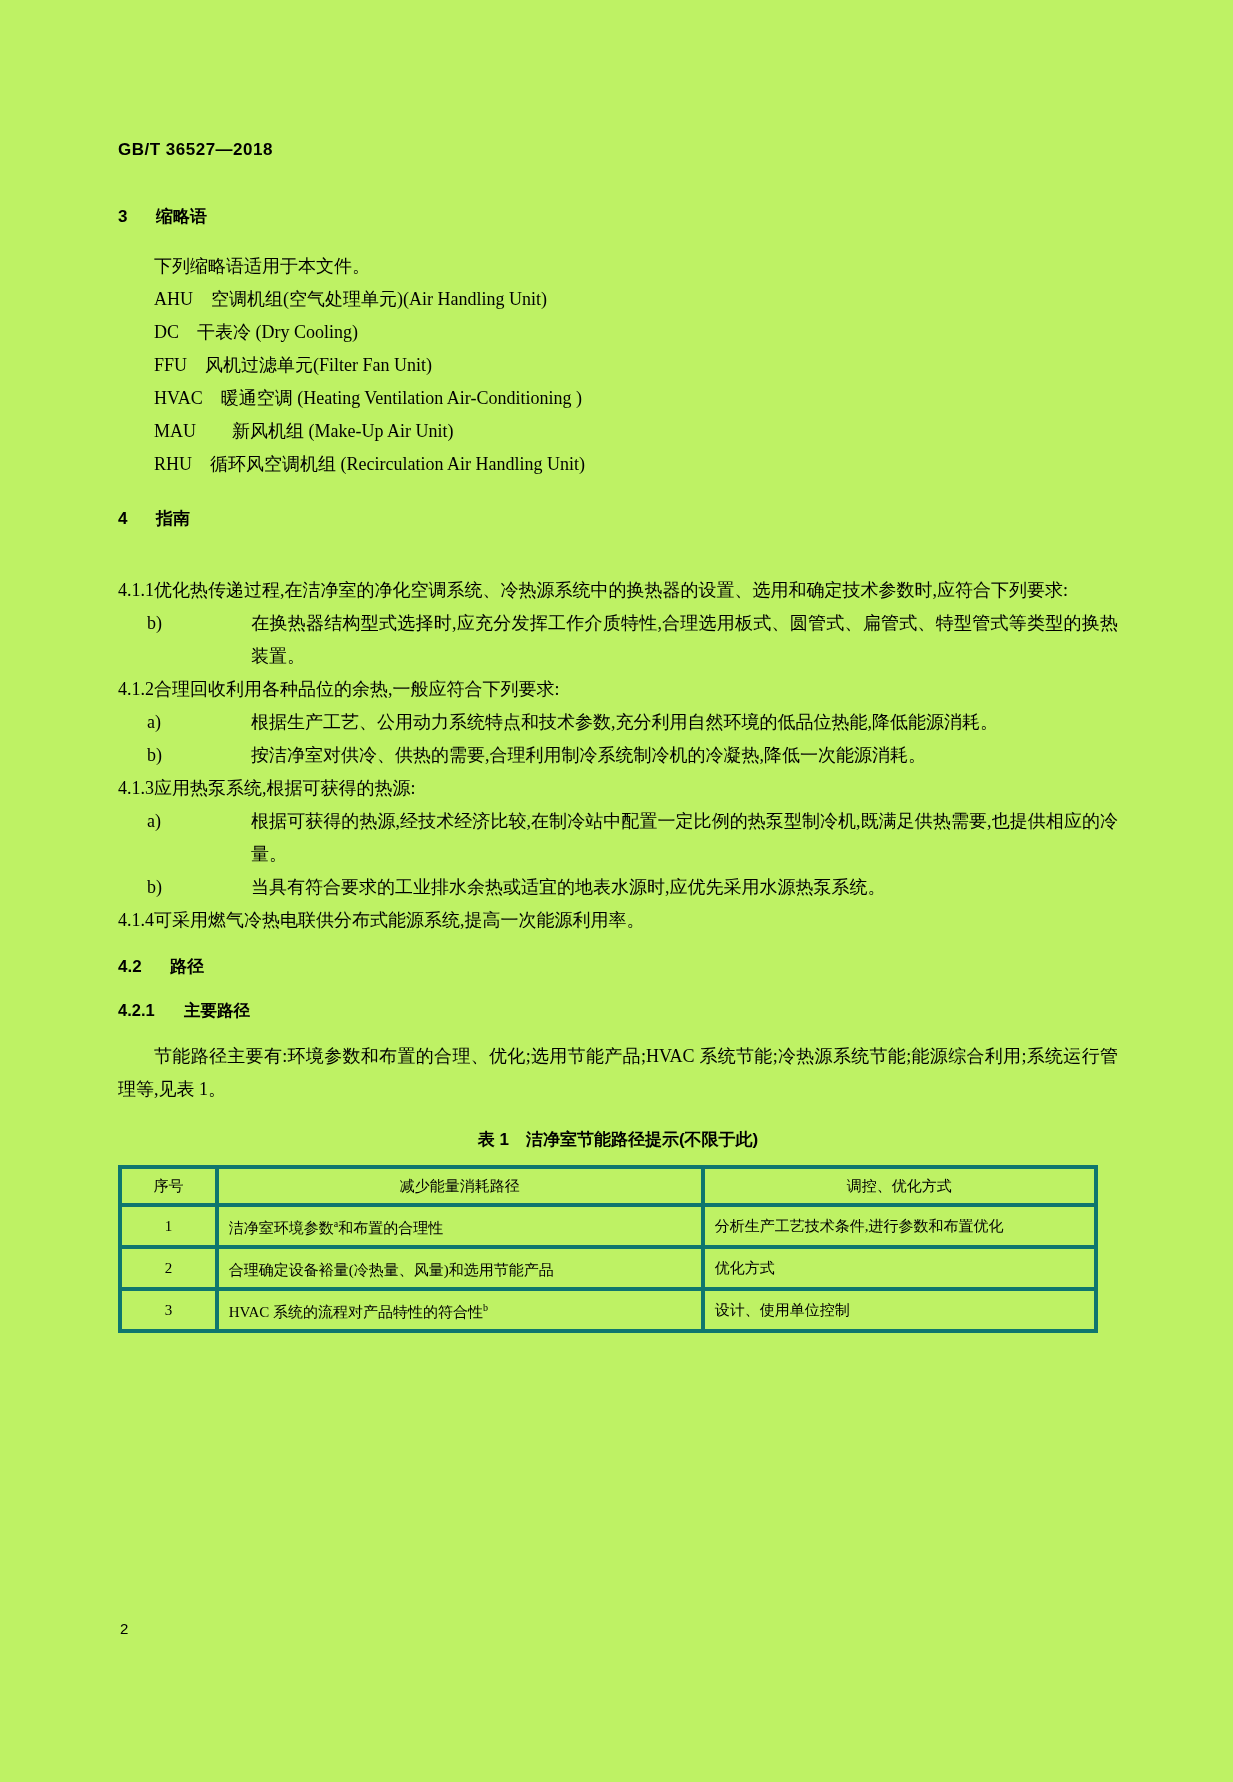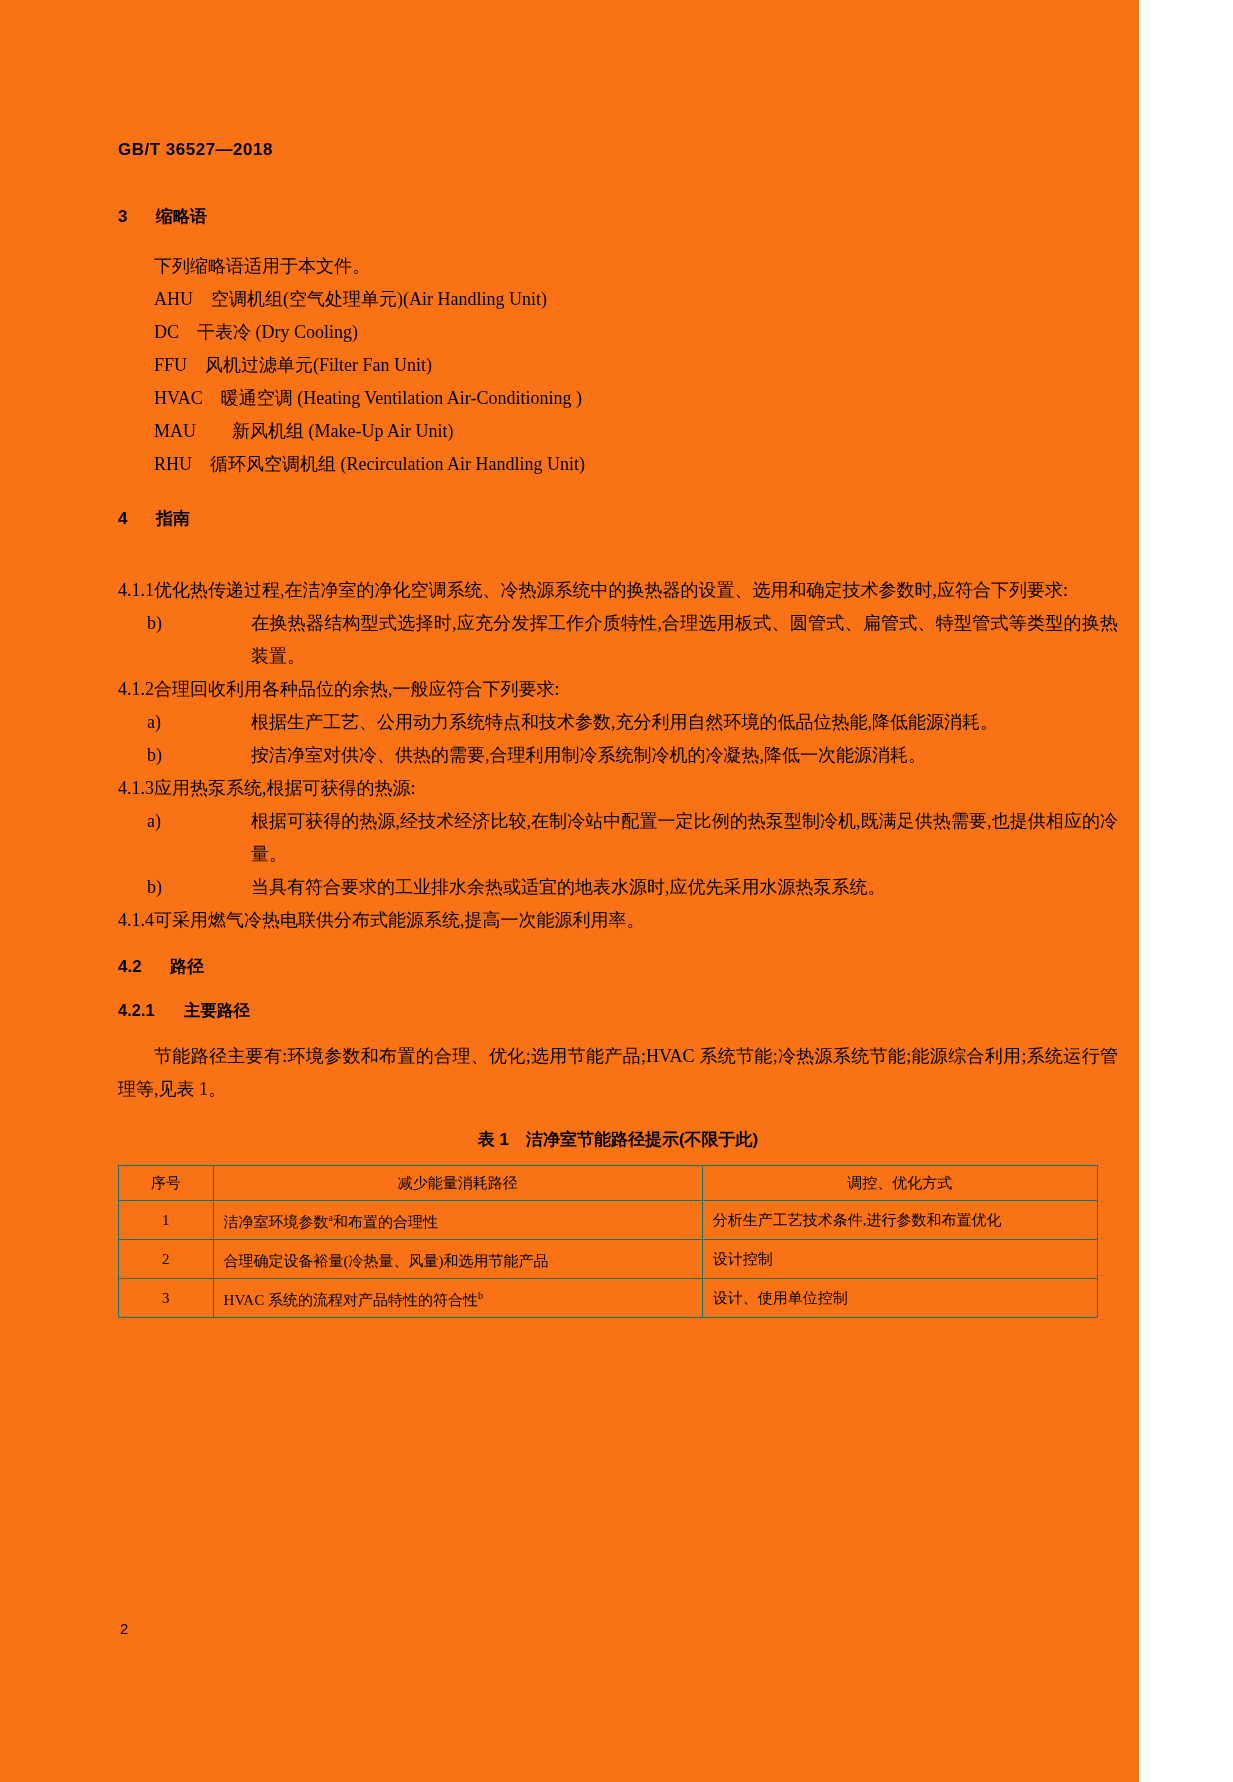--- a/index.html
+++ b/index.html
@@ -6,23 +6,23 @@
     margin: 0;
     padding: 0;
     background: #ffffff;
   }
   body {
     font-family: "Liberation Serif", "DejaVu Serif", serif;
     color: #000000;
   }
   .page {
     position: relative;
-    width: 1139px;
+    width: 1233px;
     height: 1782px;
-    background: #f97316;
+    background: #bef264;
     box-sizing: border-box;
     overflow: hidden;
   }
   .content {
     position: absolute;
     left: 118px;
     top: 0;
     width: 1000px;
   }
   .header-std {
@@ -95,21 +95,21 @@
     font-size: 17px;
     margin: 0;
   }
   table.t1 {
     border-collapse: collapse;
     width: 980px;
     margin-top: 14px;
     font-size: 15px;
   }
   table.t1 td, table.t1 th {
-    border: 1px solid #0f766e;
+    border: 4px solid #0f766e;
     padding: 7px 10px;
     font-weight: normal;
     line-height: 20px;
   }
   table.t1 .c-seq { width: 78px; text-align: center; }
   table.t1 .c-path { width: 500px; }
   table.t1 .c-mode { width: 400px; }
   table.t1 thead td { text-align: center; }
   sup { font-size: 10px; vertical-align: super; }
   .pagenum {
@@ -222,21 +222,21 @@
       </thead>
       <tbody>
         <tr>
           <td class="c-seq">1</td>
           <td class="c-path"><span>洁净室环境参数</span><sup>a</sup><span>和布置的合理性</span></td>
           <td class="c-mode">分析生产工艺技术条件,进行参数和布置优化</td>
         </tr>
         <tr>
           <td class="c-seq">2</td>
           <td class="c-path"><span>合理确定设备裕量(冷热量、风量)和选用节能产品</span><sup></sup><span></span></td>
-          <td class="c-mode">设计控制</td>
+          <td class="c-mode">优化方式</td>
         </tr>
         <tr>
           <td class="c-seq">3</td>
           <td class="c-path"><span>HVAC 系统的流程对产品特性的符合性</span><sup>b</sup><span></span></td>
           <td class="c-mode">设计、使用单位控制</td>
         </tr>
       </tbody>
     </table>
 
   </div>

